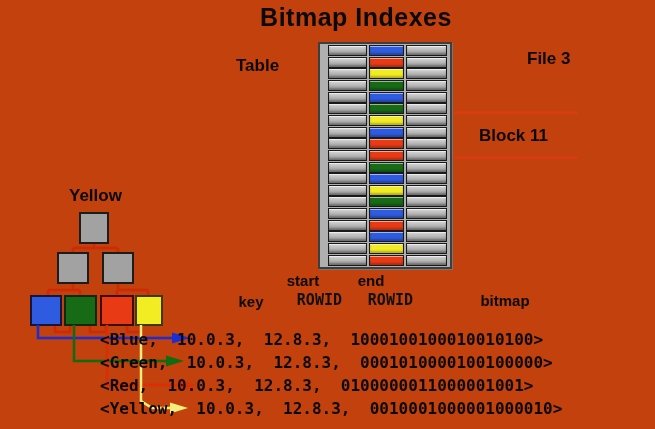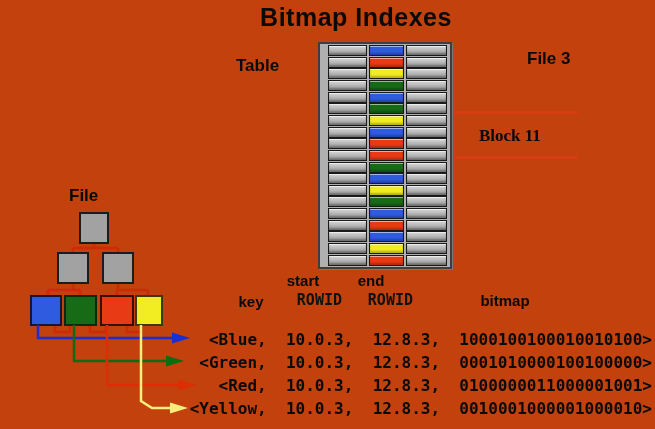--- a/index.html
+++ b/index.html
@@ -11,21 +11,21 @@
   #title{
     left:206px;top:3px;width:300px;text-align:center;
     font-size:25px;font-weight:800;letter-spacing:0.5px;color:#0a0a0a;
   }
   .big-label{font-size:17px;font-weight:bold;color:#0a0a0a;text-align:right;}
   #table-label{left:236px;top:56px;}
   #index-label{left:69px;top:186px;}
   .block-label{font-size:17px;font-weight:bold;color:#0a0a0a;}
   #file-label{left:479px;top:49px;margin-left:48px;}
   #block10-label{left:479px;top:79px;}
-  #block11-label{left:479px;top:126px;font-family:Liberation Serif, serif;}
+  #block11-label{left:479px;top:126px;}
   #block12-label{left:479px;top:172px;}
   .divider{
     left:454px;width:124px;height:3px;background:var(--c-divider);
     border-radius:2px;
   }
   #divider-1{top:111px;}
   #divider-2{top:156px;}
 
   
   #table-box{
@@ -49,37 +49,37 @@
   .hdr-mono{font-family:"DejaVu Sans Mono","Liberation Mono",monospace;font-size:15px;font-weight:bold;text-align:right;}
   #hdr-start{left:280px;top:272px;width:46px;text-align:center;}
   #hdr-end{left:350px;top:272px;width:42px;}
   #hdr-key{left:232px;top:293px;width:38px;}
   #hdr-rowid-start{left:274px;top:291px;width:68px;}
   #hdr-rowid-end{left:345px;top:291px;width:68px;}
   #hdr-bitmap{left:468px;top:292px;width:74px;}
 
   
   .entry{
-    left:100px;right:3px;height:21px;text-align:right;white-space:pre;
+    left:100px;right:3px;height:21px;text-align:left;white-space:pre;
     font-family:"DejaVu Sans Mono","Liberation Mono",monospace;
     font-size:16px;font-weight:bold;color:#0a0a0a;
   }
   #entry-0{top:330px;} #entry-1{top:353px;} #entry-2{top:376px;} #entry-3{top:399px;}
 
   #diagram-svg{left:0;top:0;pointer-events:none;}
 </style>
 </head>
 <body>
 
 <div id="canvas">
 
   <div class="abs" id="title">Bitmap Indexes</div>
 
   <div class="abs big-label" id="table-label">Table</div>
-  <div class="abs big-label" id="index-label">File</div>
+  <div class="abs big-label" id="index-label">Yellow</div>
 
   <div class="abs" id="table-box">
       <div class="t-row">
         <div class="t-cell t-left t-gray"></div>
         <div class="t-cell t-mid" style="background: rgb(46, 91, 224);"></div>
         <div class="t-cell t-right t-gray"></div>
       </div>
       <div class="t-row">
         <div class="t-cell t-left t-gray"></div>
         <div class="t-cell t-mid" style="background: rgb(232, 58, 21);"></div>

